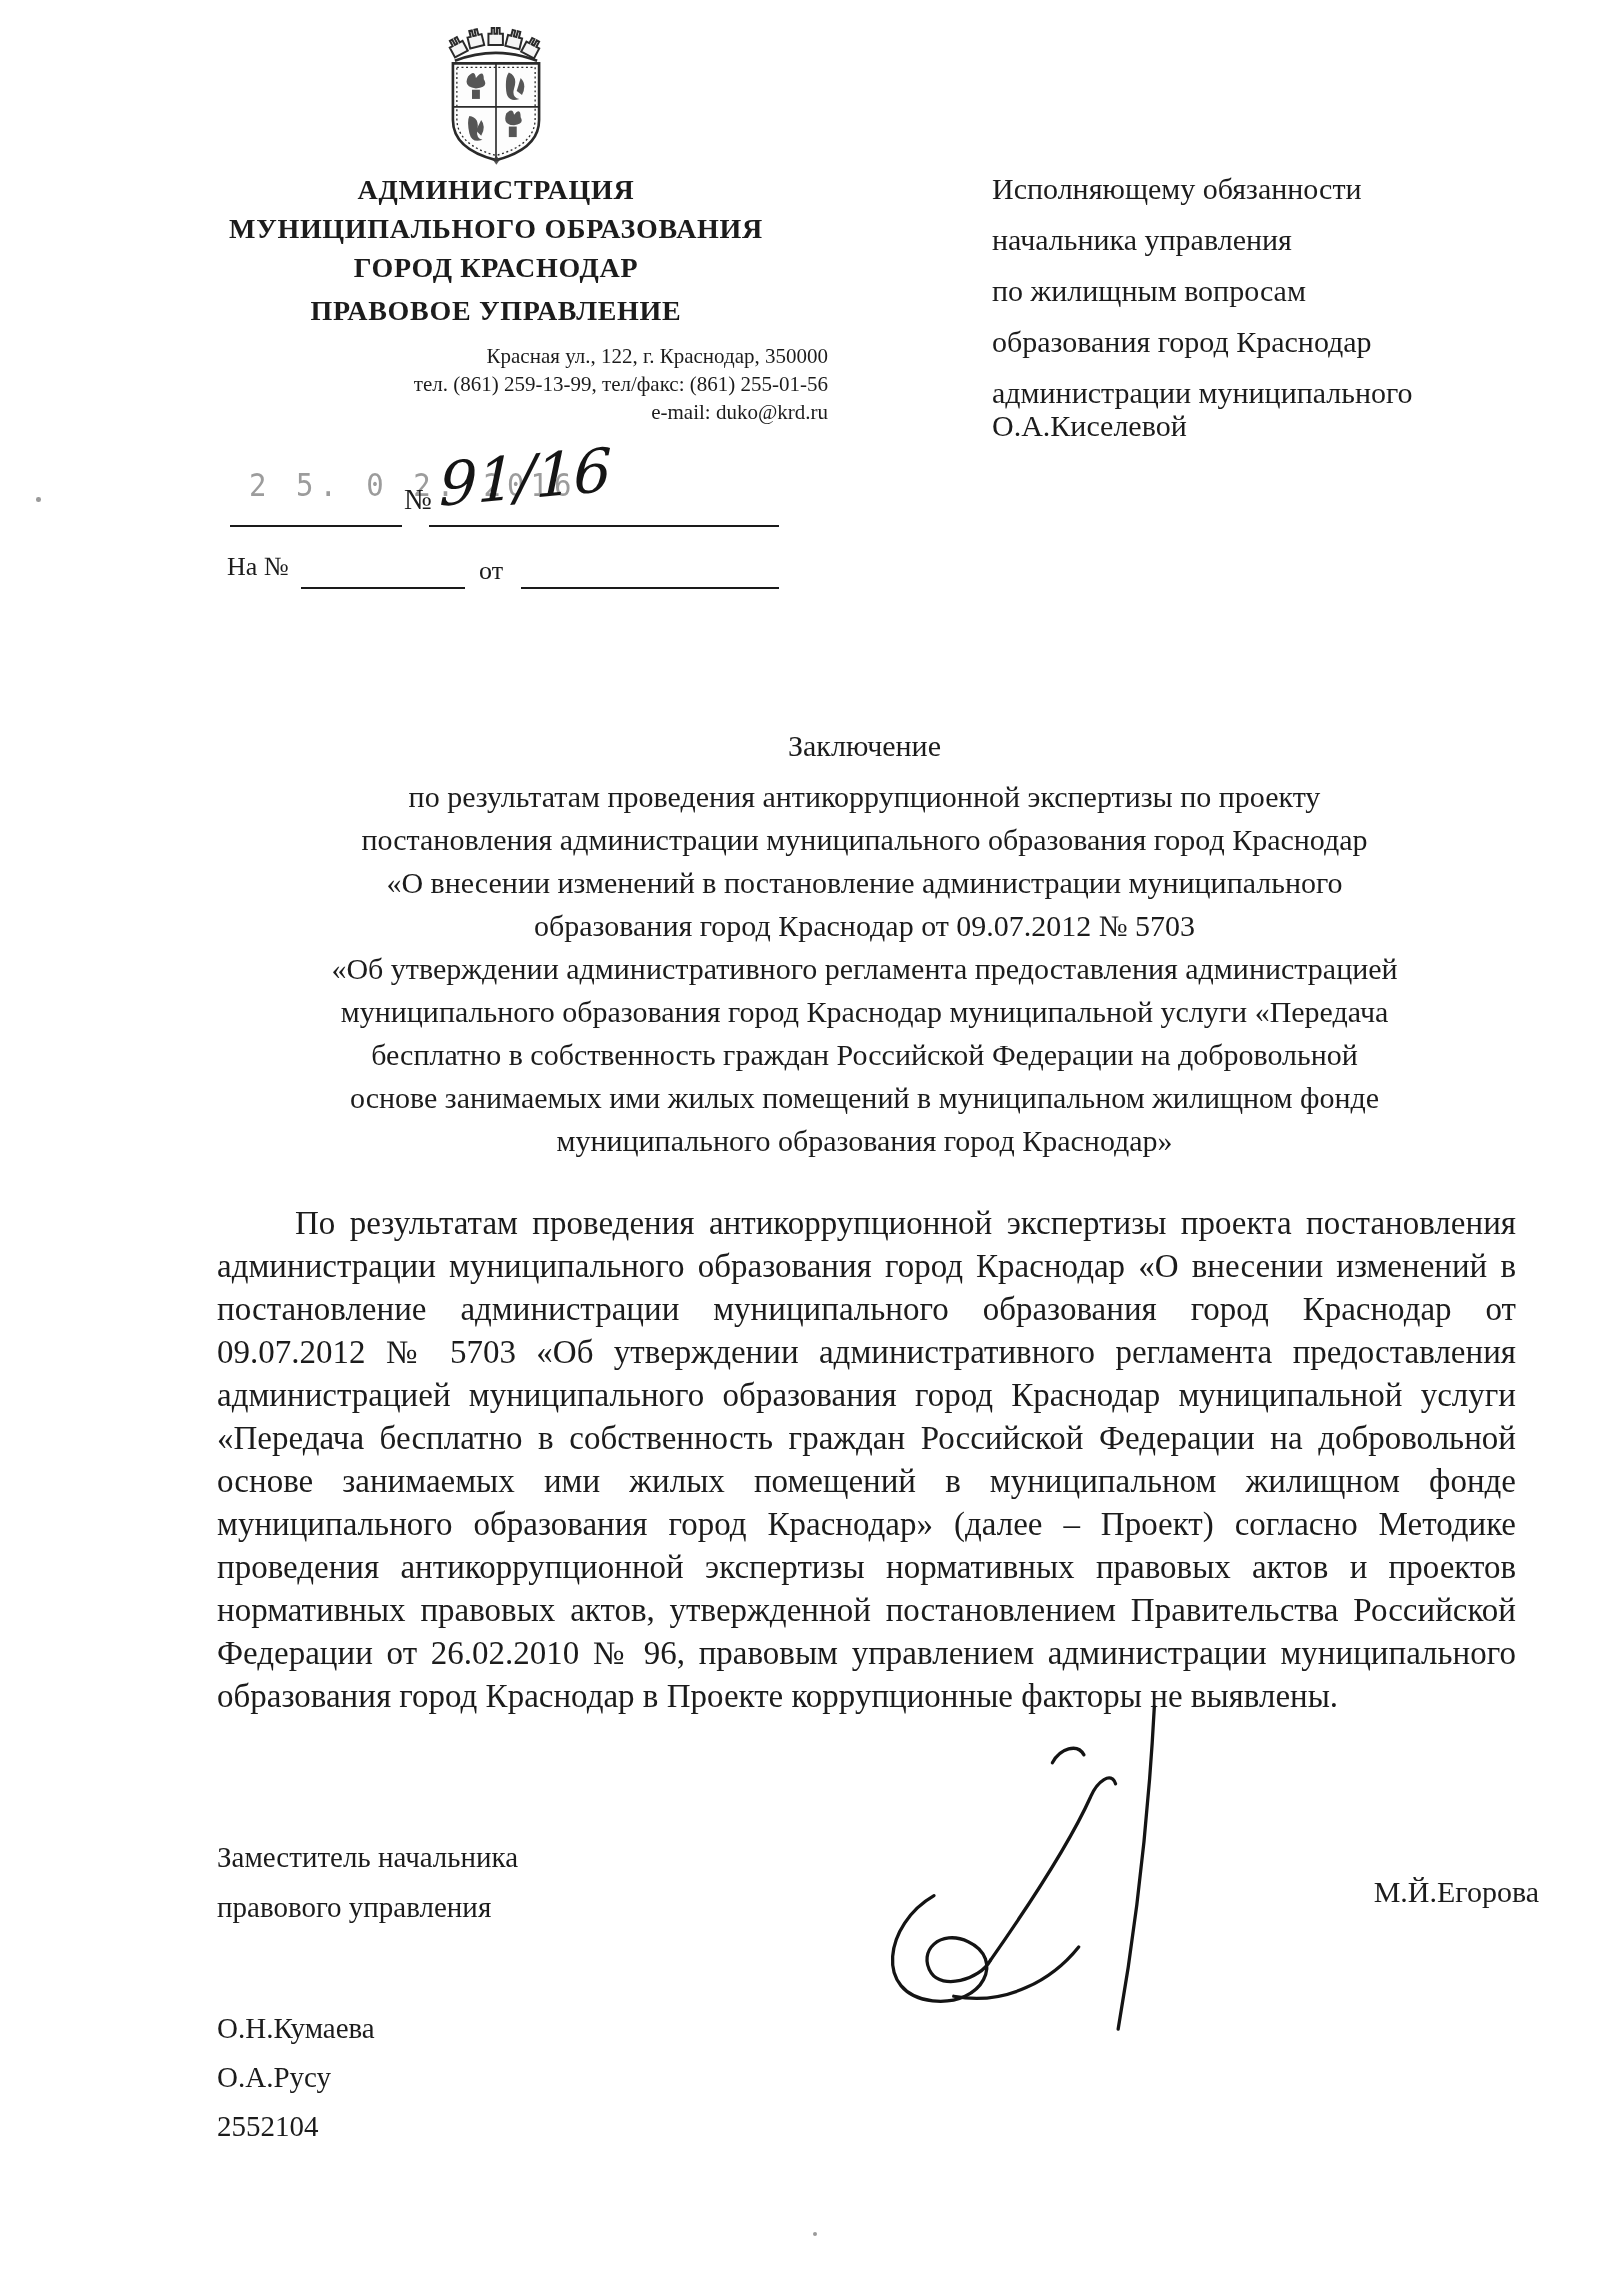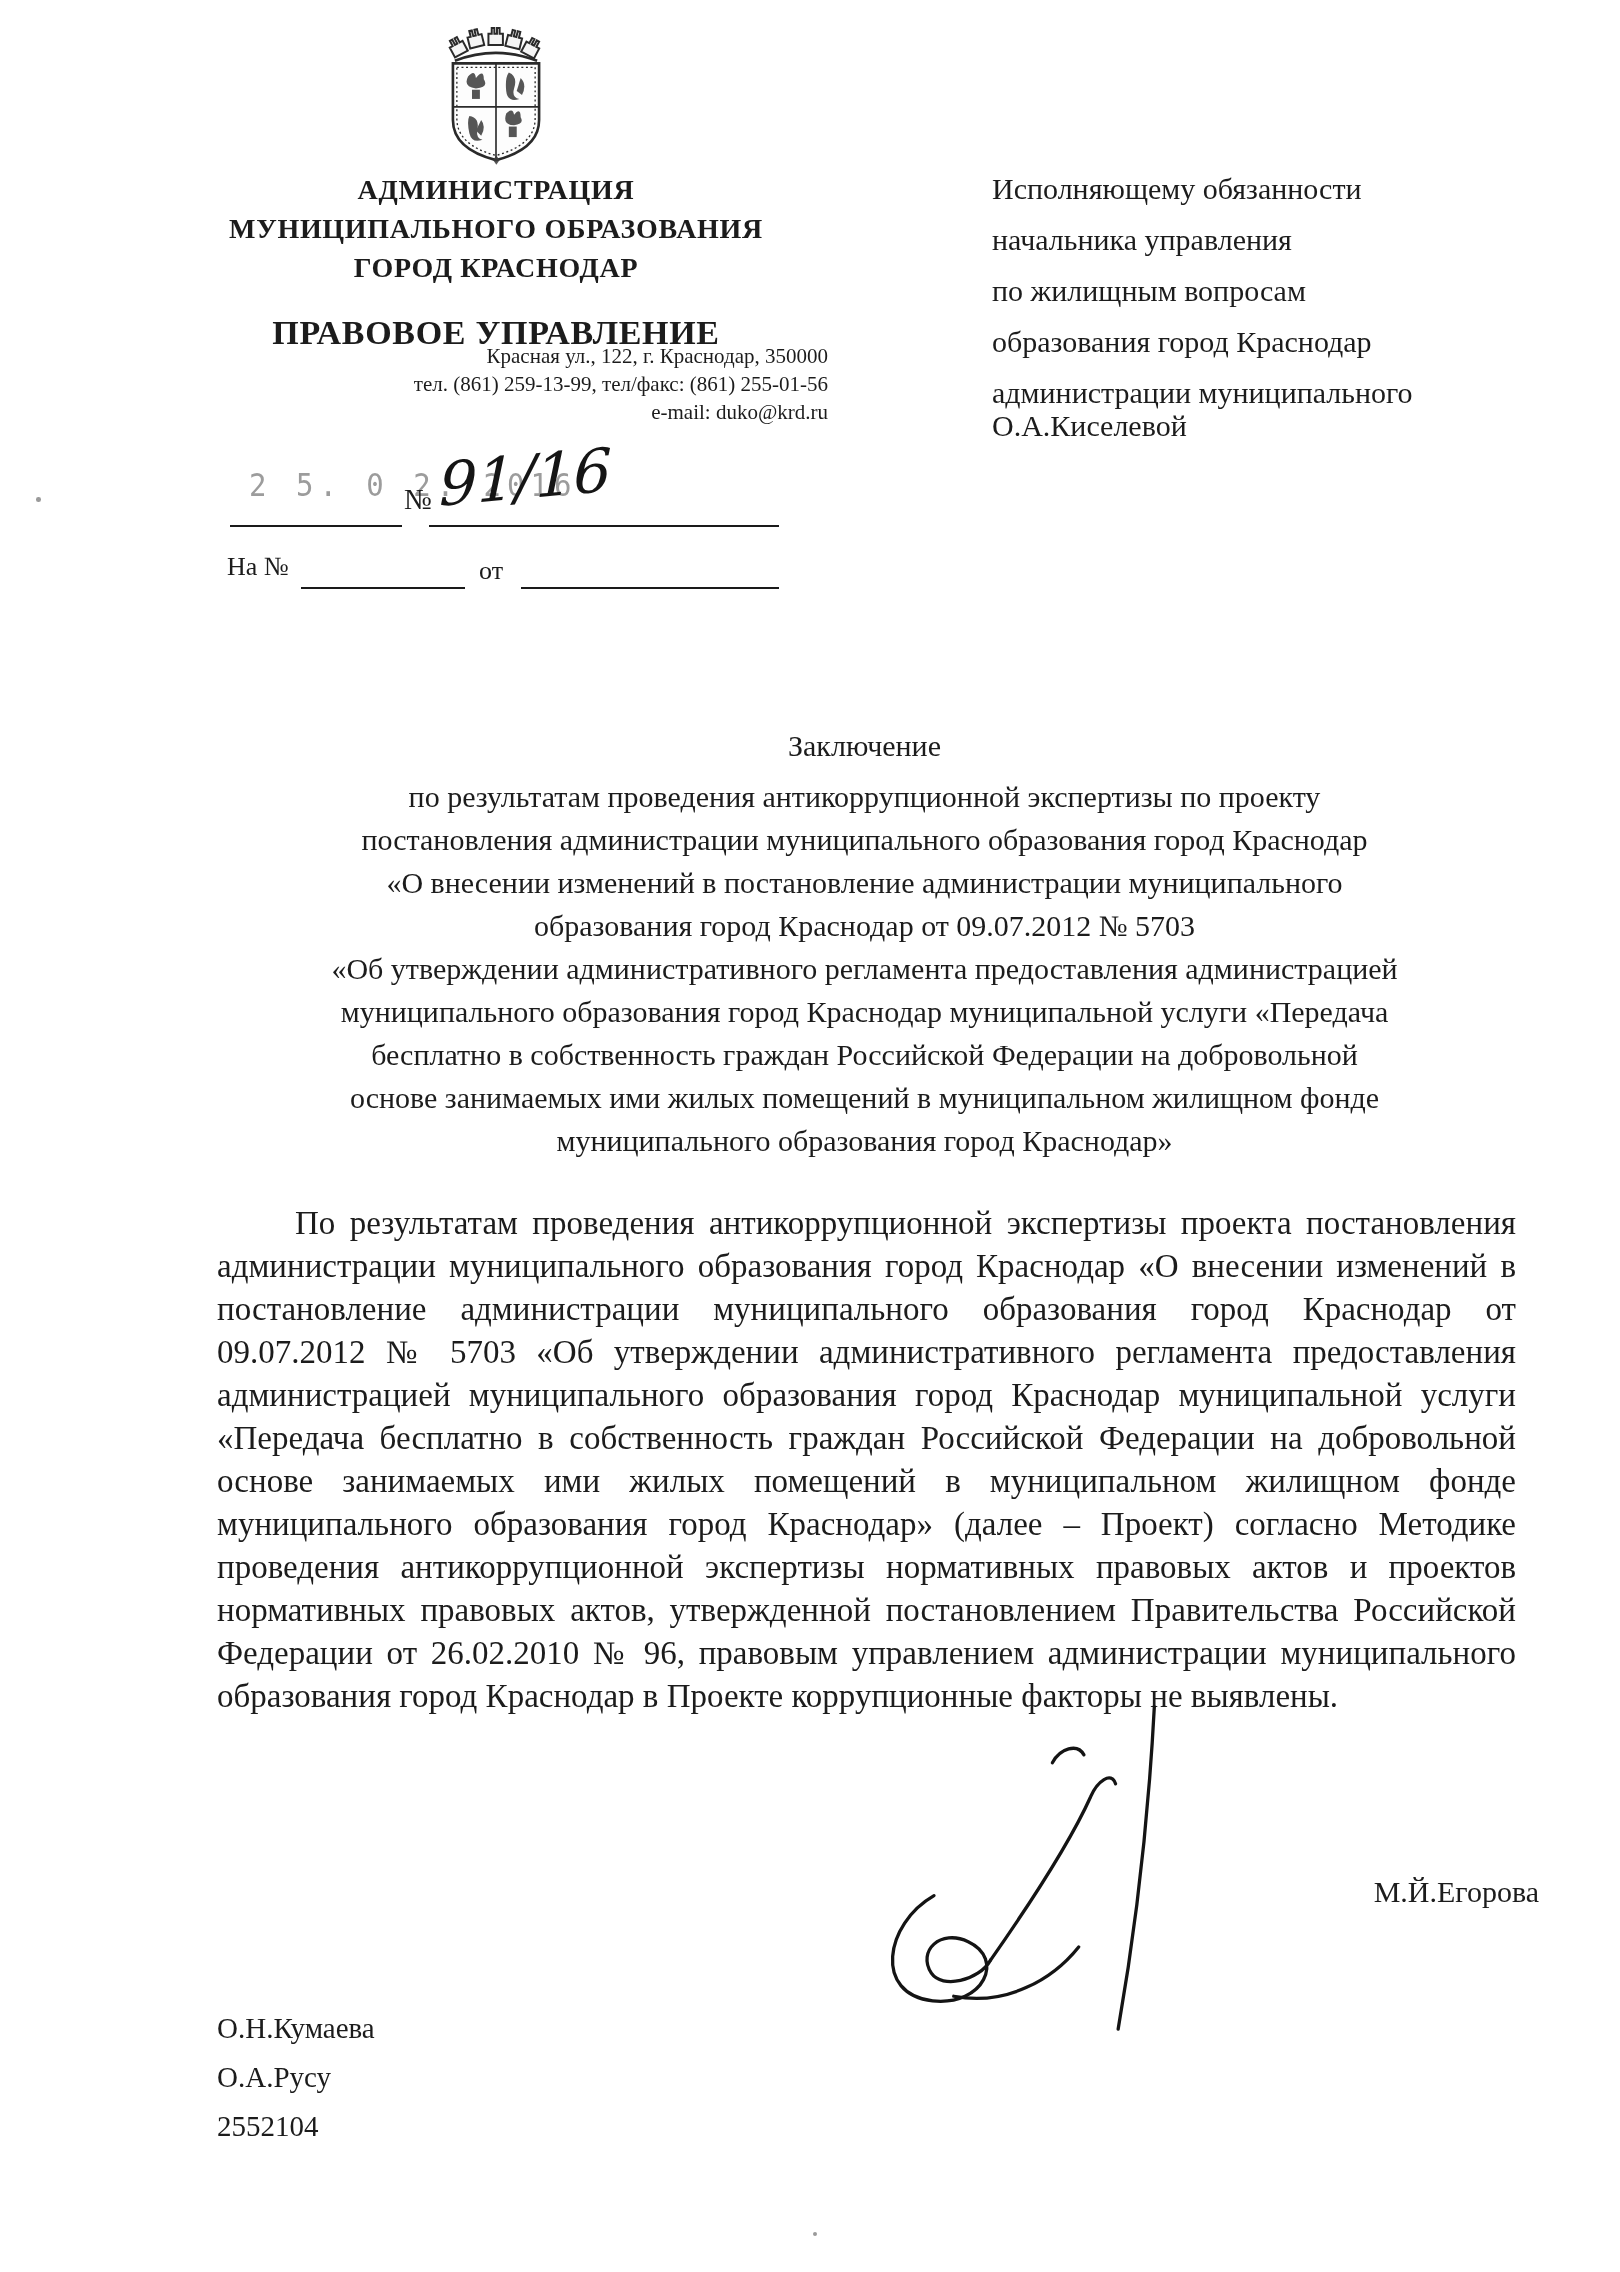--- a/index.html
+++ b/index.html
@@ -12,21 +12,21 @@
     color:#1c1c1c;
     overflow:hidden;
     padding-left:8px;
   }
   .abs{position:absolute;}
 
   
   .crest-wrap{left:164px;top:20px;width:664px;display:flex;justify-content:center;}
   .org-block{left:164px;top:170px;width:664px;text-align:center;}
   .org-line{font-weight:bold;font-size:28px;line-height:39px;letter-spacing:0.7px;}
-  .dept-line{font-weight:bold;font-size:34px;line-height:37px;margin-top:27px;letter-spacing:0.7px;font-family:Liberation Serif, serif;}
+  .dept-line{font-weight:bold;font-size:28px;line-height:37px;margin-top:5px;letter-spacing:0.7px;font-family:Liberation Serif, serif;}
   .addr-block{left:164px;top:342px;width:664px;text-align:right;}
   .addr-line{font-size:21px;line-height:28px;}
 
   
   .date-stamp{
     left:249px;top:468px;
     font-family:"DejaVu Sans Mono",monospace;
     font-size:29px;color:#8b8b8b;letter-spacing:6px;
     transform:scaleY(1.12);opacity:.85;
   }
@@ -147,20 +147,24 @@
     <div>образования город Краснодар от 09.07.2012 № 5703</div>
     <div>«Об утверждении административного регламента предоставления администрацией</div>
     <div>муниципального образования город Краснодар муниципальной услуги «Передача</div>
     <div>бесплатно в собственность граждан Российской Федерации на добровольной</div>
     <div>основе занимаемых ими жилых помещений в муниципальном жилищном фонде</div>
     <div>муниципального образования город Краснодар»</div>
   </div>
 
   <div class="abs body-par">По результатам проведения антикоррупционной экспертизы проекта постановления администрации муниципального образования город Краснодар «О внесении изменений в постановление администрации муниципального образования город Краснодар от 09.07.2012 № 5703 «Об утверждении административного регламента предоставления администрацией муниципального образования город Краснодар муниципальной услуги «Передача бесплатно в собственность граждан Российской Федерации на добровольной основе занимаемых ими жилых помещений в муниципальном жилищном фонде муниципального образования город Краснодар» (далее – Проект) согласно Методике проведения антикоррупционной экспертизы нормативных правовых актов и проектов нормативных правовых актов, утвержденной постановлением Правительства Российской Федерации от 26.02.2010 № 96, правовым управлением администрации муниципального образования город Краснодар в Проекте коррупционные факторы не выявлены.</div>
 
+  <div class="abs sig-pos">
+    <div>Заместитель начальника</div>
+    <div>правового управления</div>
+  </div>
 
   <div class="abs sig-svg">
     <svg width="329" height="342" viewBox="0 0 500 520">
       <g fill="none" stroke="#141414" stroke-width="5" stroke-linecap="round">
         <path d="M455,15 C450,110 436,300 400,505"></path>
         <path d="M300,100 C312,78 338,70 348,88"></path>
         <path d="M120,302 C45,345 28,452 118,462 C196,470 228,398 172,372 C130,352 94,386 116,420 C132,444 188,432 206,400"></path>
         <path d="M206,400 C255,330 325,225 358,152 C368,128 390,112 396,132"></path>
         <path d="M150,455 C230,470 300,430 340,380"></path>
       </g>

